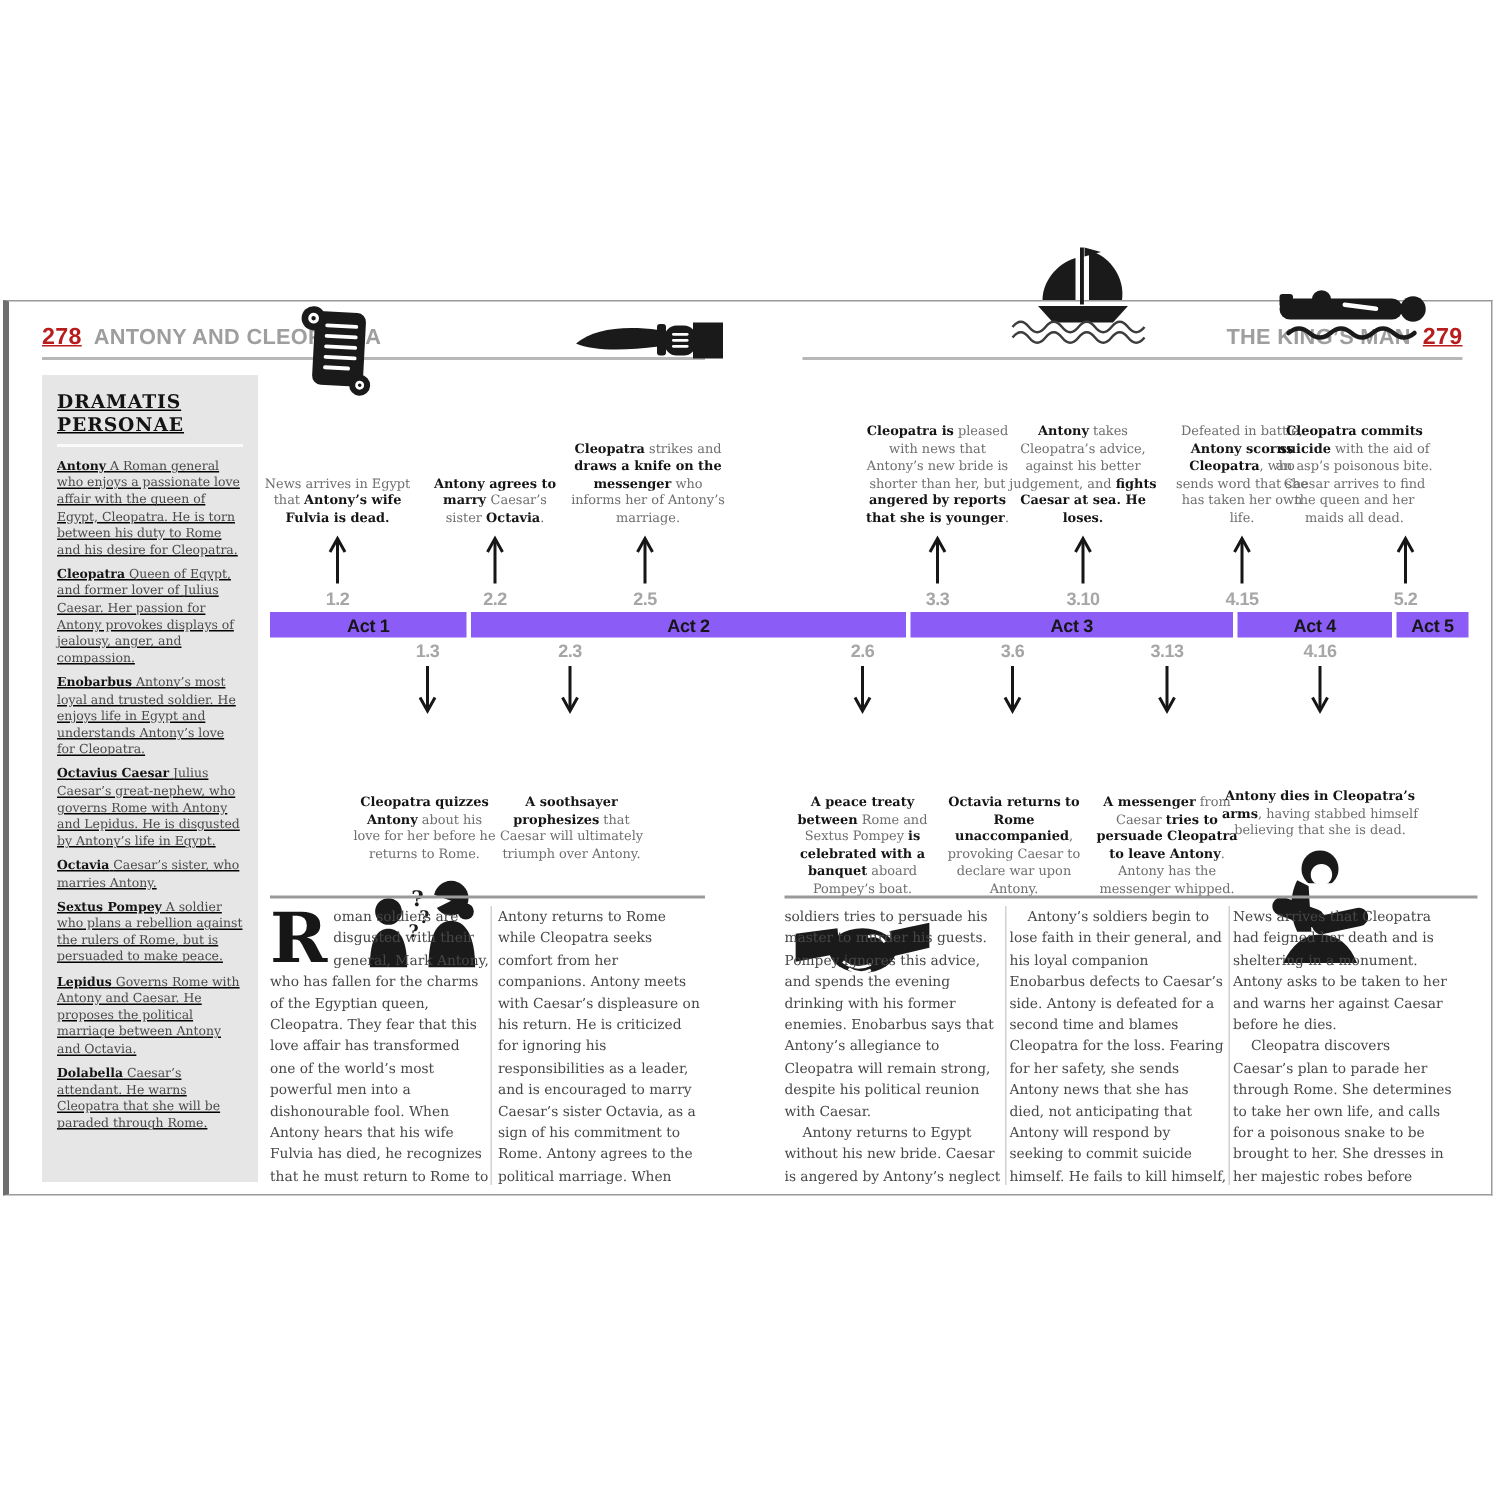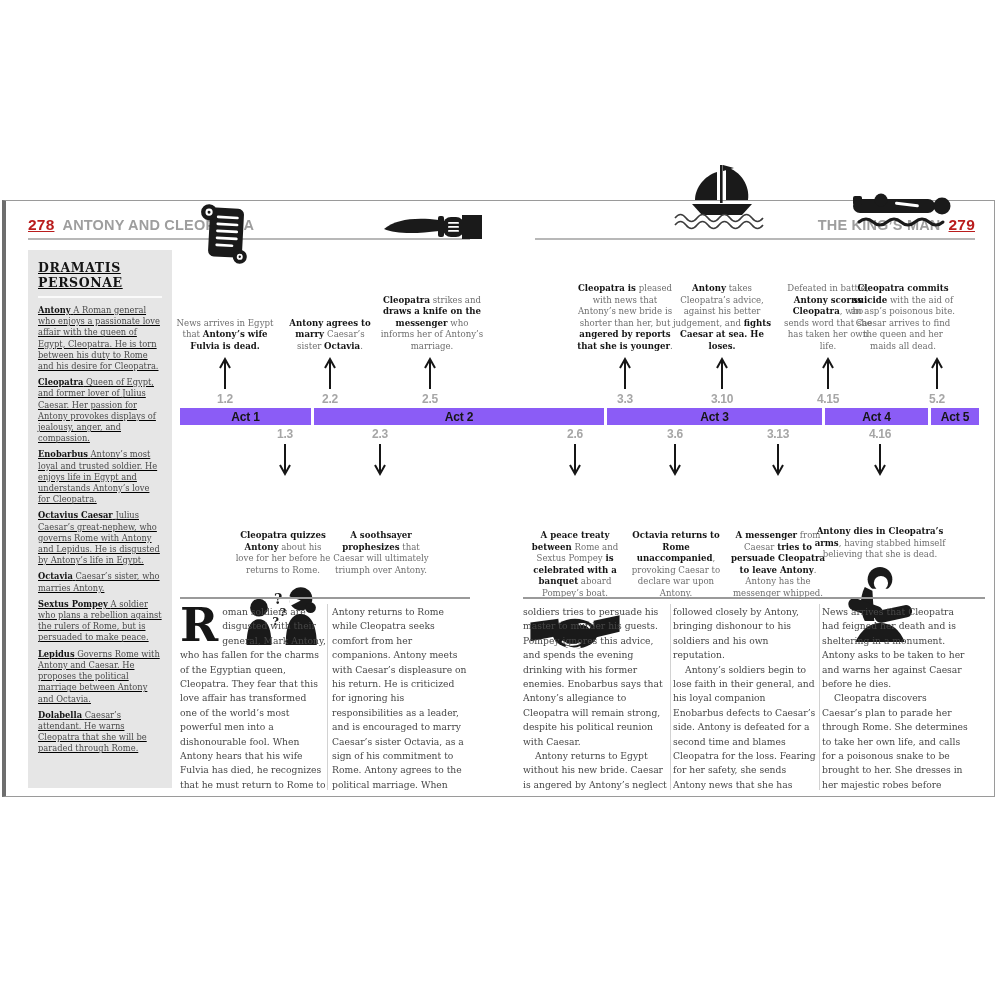--- a/index.html
+++ b/index.html
@@ -298,21 +298,20 @@
   <p><span class="dropcap">R</span><span>oman soldiers are disgusted with their general, Mark Antony, who has fallen for the charms of the Egyptian queen, Cleopatra. They fear that this love affair has transformed one of the world’s most powerful men into a dishonourable fool. When Antony hears that his wife Fulvia has died, he recognizes that he must return to Rome to help Caesar defeat Sextus Pompey. Cleopatra taunts Antony about his love for her; she is jealous of other women, and of Antony’s duty to Rome.</span></p>
 </div>
 <div class="col" style="left:332px;width:138px;">
     <p>Antony returns to Rome while Cleopatra seeks comfort from her companions. Antony meets with Caesar’s displeasure on his return. He is criticized for ignoring his responsibilities as a leader, and is encouraged to marry Caesar’s sister Octavia, as a sign of his commitment to Rome. Antony agrees to the political marriage. When Cleopatra hears of Antony’s marriage she is enraged.</p>
   </div>
 <div class="col" style="left:523px;width:146px;">
     <p>soldiers tries to persuade his master to murder his guests. Pompey ignores this advice, and spends the evening drinking with his former enemies. Enobarbus says that Antony’s allegiance to Cleopatra will remain strong, despite his political reunion with Caesar.</p>
     <p class="indent">Antony returns to Egypt without his new bride. Caesar is angered by Antony’s neglect of Octavia and declares war. Antony’s soldiers argue that they should fight Caesar on land, but Cleopatra persuades him to fight at sea. She flees the battle, and is</p>
   </div>
 <div class="col" style="left:673px;width:145px;">
-    <p>followed closely by Antony, bringing dishonour to his soldiers and his own reputation.</p>
     <p class="indent">Antony’s soldiers begin to lose faith in their general, and his loyal companion Enobarbus defects to Caesar’s side. Antony is defeated for a second time and blames Cleopatra for the loss. Fearing for her safety, she sends Antony news that she has died, not anticipating that Antony will respond by seeking to commit suicide himself. He fails to kill himself, and his soldier Eros takes his own life rather than aid his master’s death.</p>
   </div>
 <div class="col" style="left:822px;width:146px;">
     <p>News arrives that Cleopatra had feigned her death and is sheltering in a monument. Antony asks to be taken to her and warns her against Caesar before he dies.</p>
     <p class="indent">Cleopatra discovers Caesar’s plan to parade her through Rome. She determines to take her own life, and calls for a poisonous snake to be brought to her. She dresses in her majestic robes before placing the snake to her breast, and dies in the company of one of her maids. Caesar arrives to find Cleopatra dead, and orders that she and Antony be buried together. »</p>
   </div>
 
 <div class="col-sep" style="left:327px;"></div>
 <div class="col-sep" style="left:670px;"></div>
 <div class="col-sep" style="left:819px;"></div>

